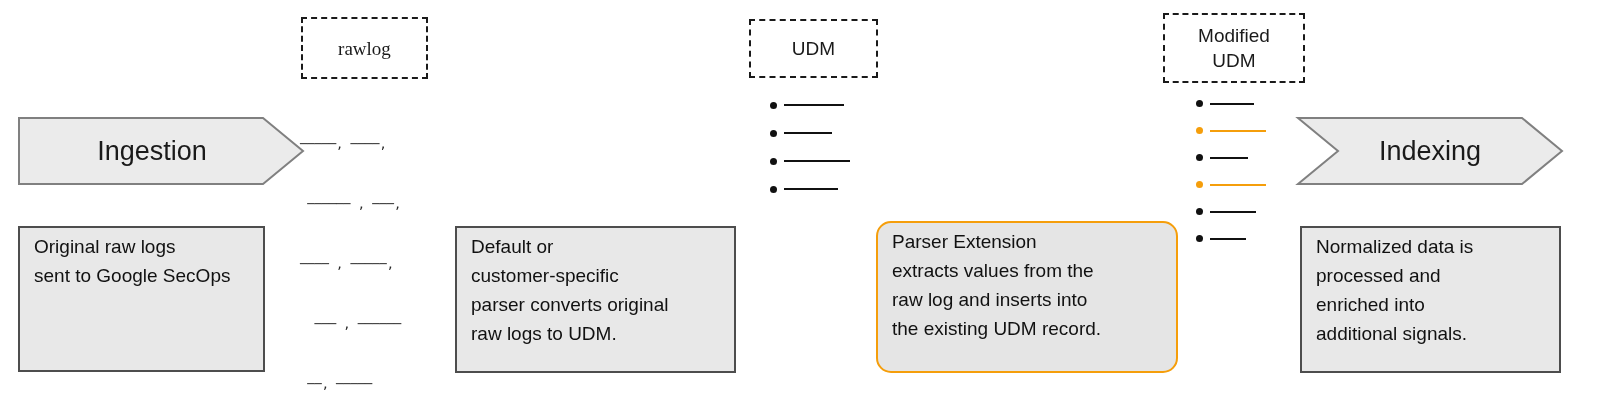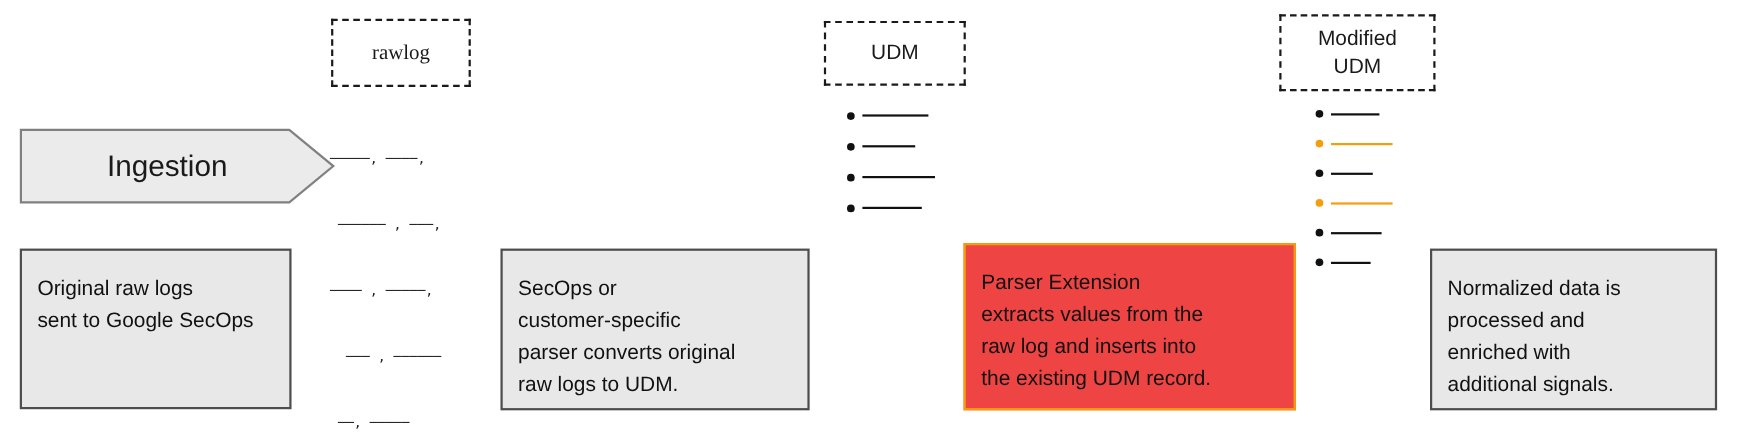--- a/index.html
+++ b/index.html
@@ -23,23 +23,23 @@
   .stage polygon.accent { fill:#FDEFDC; stroke:#F59E0B; stroke-width:2.5; }
   .stage text {
     font-size:27px; fill:#1a1a1a; text-anchor:middle;
     font-family:"Liberation Sans", sans-serif;
   }
 
   
   .desc {
     position:absolute; background:#E8E8E8; border:2px solid #4D4D4D;
     font-size:19px; line-height:29px; color:#111111;
-    padding:20px 14px; box-sizing:border-box; white-space:pre-line;
+    padding:4px 14px; box-sizing:border-box; white-space:pre-line;
   }
-  .desc.accent { background:#ef4444; border-color:#F59E0B; }
+  .desc.accent { background:#e5e5e5; border-color:#F59E0B;border-radius:15px; }
 
   
   .loglines {
     position:absolute; font-family:"DejaVu Sans Mono", monospace;
     font-size:12px; line-height:20px; color:#262626; white-space:pre;
   }
 
   
   .bullet-list { position:absolute; display:flex; flex-direction:column; }
   .bullet-row { display:flex; align-items:center; gap:7px; }
@@ -70,20 +70,26 @@
 
   <div class="stage" style="left:18px; width:286px;">
     <svg width="286" height="68" viewBox="0 0 286 68">
       <polygon class="gray" points="1,1 245,1 285,34 245,67 1,67"></polygon>
       <text x="134" y="43">Ingestion</text>
     </svg>
   </div>
 
 
 
+  <div class="stage" style="left:1297px; width:266px;">
+    <svg width="266" height="68" viewBox="0 0 266 68">
+      <polygon class="gray" points="1,1 225,1 265,34 225,67 1,67 41,34"></polygon>
+      <text x="133" y="43">Indexing</text>
+    </svg>
+  </div>
 
   <div class="loglines" style="left:300px; top:94px;">
     <div>─────, ────,</div>
     <div> ────── , ───,</div>
     <div>──── , ─────,</div>
     <div>  ─── , ──────</div>
     <div> ──, ─────</div>
   </div>
 
   <div class="bullet-list" style="left:770px; top:91px;">
@@ -128,28 +134,28 @@
     </div>
     <div class="bullet-row row27">
       <span class="bdot black"></span>
       <span class="bline black" style="width:36px;"></span>
     </div>
   </div>
 
   <div class="desc" style="left:18px; top:226px; width:247px; height:146px;">Original raw logs
 sent to Google SecOps</div>
 
-  <div class="desc" style="left:455px; top:226px; width:281px; height:147px;">SecOps or
+  <div class="desc" style="left:455px; top:226px; width:281px; height:147px;">Default or
 customer-specific
 parser converts original
 raw logs to UDM.</div>
 
   <div class="desc accent" style="left:876px; top:221px; width:302px; height:152px;">Parser Extension
 extracts values from the
 raw log and inserts into
 the existing UDM record.</div>
 
   <div class="desc" style="left:1300px; top:226px; width:261px; height:147px;">Normalized data is
 processed and
-enriched with
+enriched into
 additional signals.</div>
 
 </div>
 
 </body></html>

